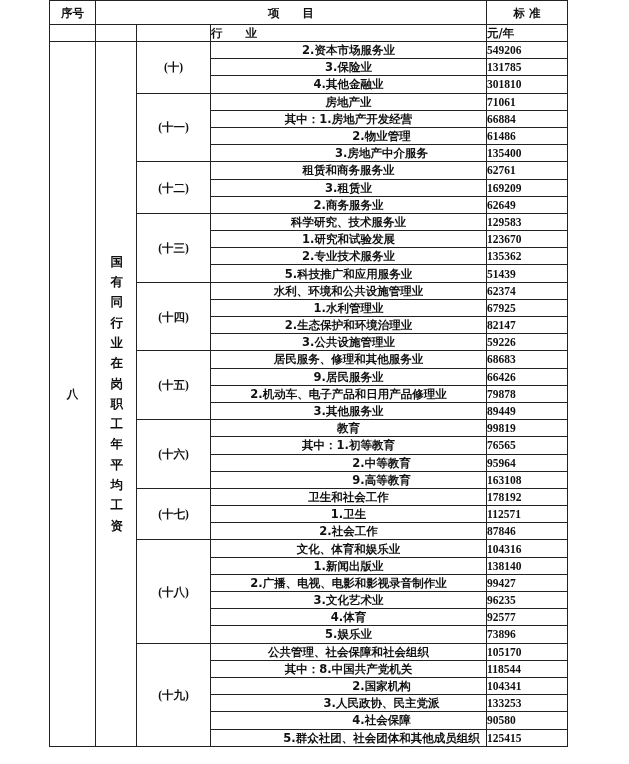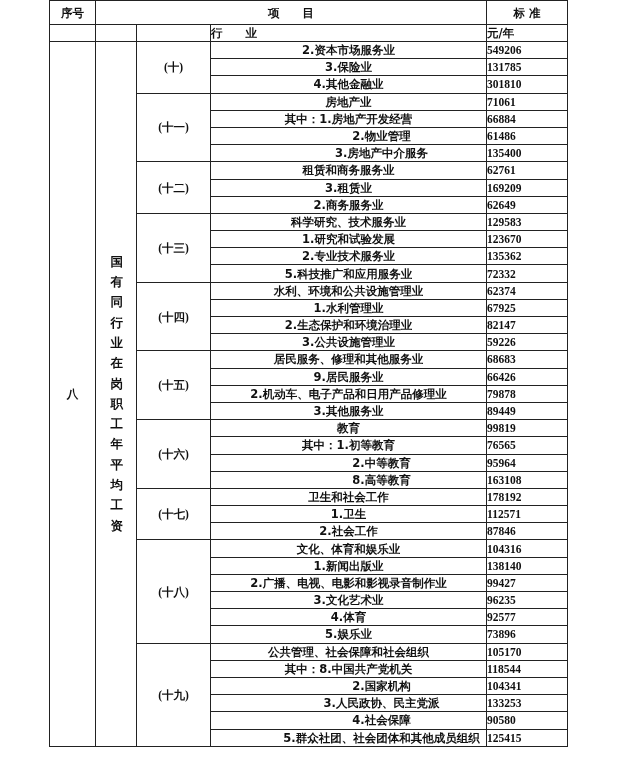--- a/index.html
+++ b/index.html
@@ -99,21 +99,21 @@
       <tr class="row">
         <td class="name">1.研究和试验发展</td>
         <td class="val">123670</td>
       </tr>
       <tr class="row">
         <td class="name">2.专业技术服务业</td>
         <td class="val">135362</td>
       </tr>
       <tr class="row">
         <td class="name">5.科技推广和应用服务业</td>
-        <td class="val">72332</td>
+        <td class="val">51439</td>
       </tr>
       <tr class="row">
         <td class="grp" rowspan="4">(十四)</td>
         <td class="name">水利、环境和公共设施管理业</td>
         <td class="val">62374</td>
       </tr>
       <tr class="row">
         <td class="name">1.水利管理业</td>
         <td class="val">67925</td>
       </tr>
@@ -149,21 +149,21 @@
       </tr>
       <tr class="row">
         <td class="name">其中：1.初等教育</td>
         <td class="val">76565</td>
       </tr>
       <tr class="row">
         <td class="name indent">2.中等教育</td>
         <td class="val">95964</td>
       </tr>
       <tr class="row">
-        <td class="name indent">8.高等教育</td>
+        <td class="name indent">9.高等教育</td>
         <td class="val">163108</td>
       </tr>
       <tr class="row">
         <td class="grp" rowspan="3">(十七)</td>
         <td class="name">卫生和社会工作</td>
         <td class="val">178192</td>
       </tr>
       <tr class="row">
         <td class="name">1.卫生</td>
         <td class="val">112571</td>

